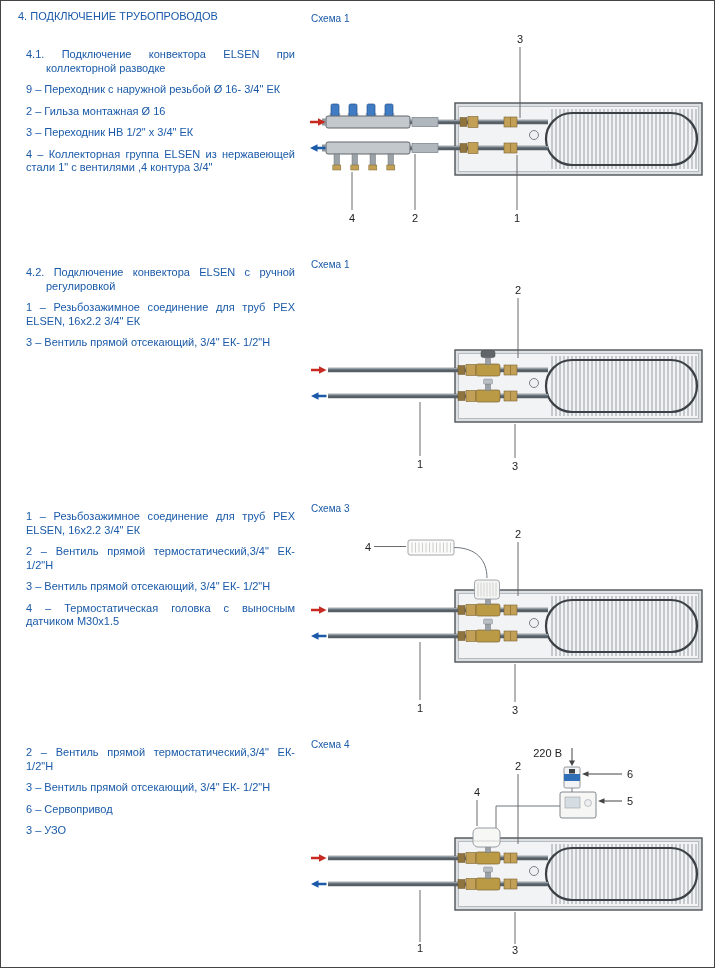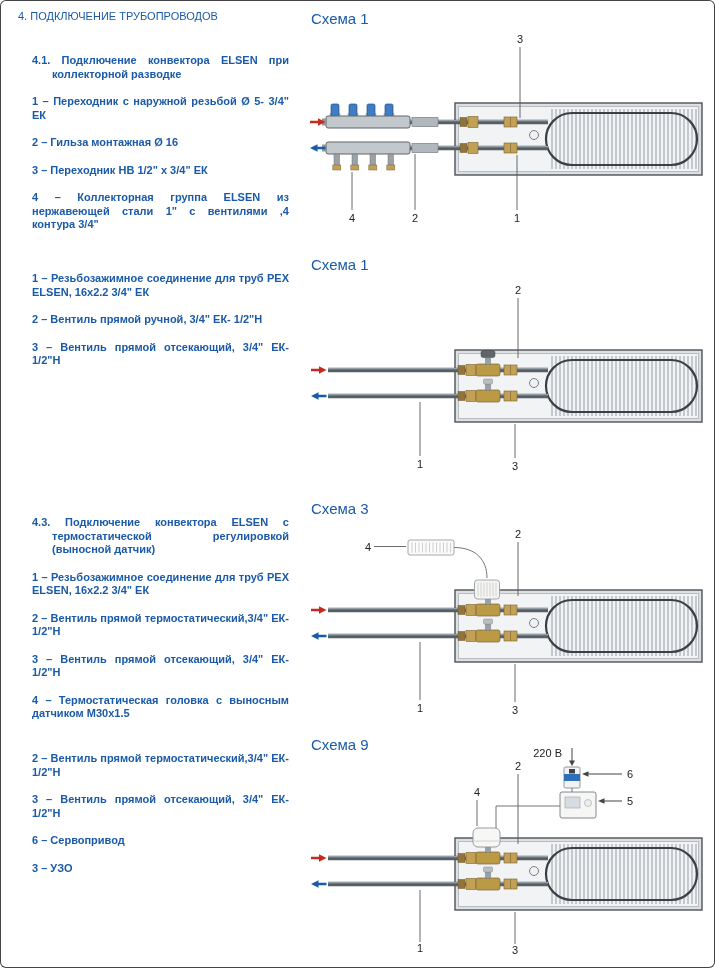--- a/index.html
+++ b/index.html
@@ -1,25 +1,25 @@
 <!DOCTYPE html>
 <html><head>
 <meta charset="utf-8">
 <style>
   html,body{margin:0;padding:0;background:#ffffff;}
   .page{position:relative;width:715px;height:968px;background:#fff;
         font-family:"Liberation Sans",sans-serif;overflow:hidden;
-        box-shadow:inset 0 0 0 1px #444;border-radius:6px;}
+        box-shadow:inset 0 0 0 1px #444;}
   .txt{position:absolute;left:18px;width:285px;color:#1a5aa8;
        font-size:11px;line-height:13.5px;}
   .title{top:10px;}
-  .sec p{margin:14px;font-weight:bold;}
+  .sec p{margin:8px;}
   .sec p.heading{text-align:justify;padding-left:20px;text-indent:-20px;margin-bottom:3px;}
   .sec p.item{text-align:justify;}
-  .schema-label{position:absolute;left:311px;color:#1a5aa8;font-size:15px;
+  .schema-label{position:absolute;left:311px;color:#1a5aa8;font-size:10px;
                 font-family:"Liberation Sans",sans-serif;line-height:13.5px;}
   .diagram{position:absolute;left:310px;}
   .diagram text{font-family:"Liberation Sans",sans-serif;font-size:11px;fill:#222;}
   .callout-line{stroke:#5a5a5a;stroke-width:0.9;}
   .pipe{stroke:#565e66;stroke-width:4.6;}
   .pipe-hl{stroke:#aeb6bd;stroke-width:1.1;}
   .wire{stroke:#70767c;stroke-width:1;fill:none;}
 </style>
 </head>
 <body>
@@ -48,21 +48,21 @@
     <path id="arrow-l" d="M15.5 -1.3H7.5V-3.8L0 0L7.5 3.8V1.3H15.5Z"></path>
   </defs>
 </svg>
 
 <div class="page">
 
   <div class="txt title">4. ПОДКЛЮЧЕНИЕ ТРУБОПРОВОДОВ</div>
 
   <div class="txt sec" style="top:40px">
     <p class="heading">4.1. Подключение конвектора ELSEN при коллекторной разводке</p>
-    <p class="item">1 – Переходник с наружной резьбой Ø 5- 3/4" ЕК</p>
+    <p class="item">9 – Переходник с наружной резьбой Ø 16- 3/4" ЕК</p>
     <p class="item">2 – Гильза монтажная Ø 16</p>
     <p class="item">3 – Переходник НВ 1/2" х 3/4" ЕК</p>
     <p class="item">4 – Коллекторная группа ELSEN из нержавеющей стали 1" с вентилями ,4 контура 3/4"</p>
   </div>
   <div class="schema-label" style="top:12px">Схема 1</div>
 
   <svg class="diagram" style="top:26px" width="400" height="224" viewBox="0 0 400 224">
     <use href="#convector" x="145" y="77"></use>
     <line class="pipe" x1="98" y1="96" x2="238" y2="96"></line>
     <line class="pipe-hl" x1="98" y1="94.7" x2="238" y2="94.7"></line>
@@ -103,22 +103,22 @@
     <text x="210" y="17" text-anchor="middle">3</text>
     <line class="callout-line" x1="42" y1="146" x2="42" y2="184"></line>
     <text x="42" y="196" text-anchor="middle">4</text>
     <line class="callout-line" x1="105" y1="128" x2="105" y2="184"></line>
     <text x="105" y="196" text-anchor="middle">2</text>
     <line class="callout-line" x1="207" y1="129" x2="207" y2="184"></line>
     <text x="207" y="196" text-anchor="middle">1</text>
   </svg>
 
   <div class="txt sec" style="top:258px">
+    <p class="heading">4.2. Подключение конвектора ELSEN с ручной регулировкой</p>
     <p class="item">1 – Резьбозажимное соединение для труб PEX ELSEN, 16х2.2 3/4" ЕК</p>
-    <p class="item">2 – Вентиль прямой ручной, 3/4" ЕК- 1/2"Н</p>
     <p class="item">3 – Вентиль прямой отсекающий, 3/4" ЕК- 1/2"Н</p>
   </div>
   <div class="schema-label" style="top:258px">Схема 1</div>
 
   <svg class="diagram" style="top:278px" width="400" height="200" viewBox="0 0 400 200">
     <use href="#convector" x="145" y="72"></use>
     <line class="pipe" x1="18" y1="92" x2="238" y2="92"></line>
     <line class="pipe-hl" x1="18" y1="90.7" x2="238" y2="90.7"></line>
     <line class="pipe" x1="18" y1="118" x2="238" y2="118"></line>
     <line class="pipe-hl" x1="18" y1="116.7" x2="238" y2="116.7"></line>
@@ -135,21 +135,20 @@
     <circle cx="224" cy="105" r="4.5" fill="#eef0f1" stroke="#6e747a" stroke-width="0.9"></circle>
     <line class="callout-line" x1="208" y1="20" x2="208" y2="80"></line>
     <text x="208" y="16" text-anchor="middle">2</text>
     <line class="callout-line" x1="110" y1="124" x2="110" y2="178"></line>
     <text x="110" y="190" text-anchor="middle">1</text>
     <line class="callout-line" x1="205" y1="146" x2="205" y2="180"></line>
     <text x="205" y="192" text-anchor="middle">3</text>
   </svg>
 
   <div class="txt sec" style="top:502px">
-    <p class="heading">4.3. Подключение конвектора ELSEN с термостатической регулировкой (выносной датчик)</p>
     <p class="item">1 – Резьбозажимное соединение для труб PEX ELSEN, 16х2.2 3/4" ЕК</p>
     <p class="item">2 – Вентиль прямой термостатический,3/4" ЕК- 1/2"Н</p>
     <p class="item">3 – Вентиль прямой отсекающий, 3/4" ЕК- 1/2"Н</p>
     <p class="item">4 – Термостатическая головка с выносным датчиком М30х1.5</p>
   </div>
   <div class="schema-label" style="top:502px">Схема 3</div>
 
   <svg class="diagram" style="top:522px" width="400" height="206" viewBox="0 0 400 206">
     <use href="#convector" x="145" y="68"></use>
     <line class="pipe" x1="18" y1="88" x2="238" y2="88"></line>
@@ -180,21 +179,21 @@
     <line class="callout-line" x1="205" y1="142" x2="205" y2="180"></line>
     <text x="205" y="192" text-anchor="middle">3</text>
   </svg>
 
   <div class="txt sec" style="top:738px">
     <p class="item">2 – Вентиль прямой термостатический,3/4" ЕК- 1/2"Н</p>
     <p class="item">3 – Вентиль прямой отсекающий, 3/4" ЕК- 1/2"Н</p>
     <p class="item">6 – Сервопривод</p>
     <p class="item">3 – УЗО</p>
   </div>
-  <div class="schema-label" style="top:738px">Схема 9</div>
+  <div class="schema-label" style="top:738px">Схема 4</div>
 
   <svg class="diagram" style="top:740px" width="400" height="226" viewBox="0 0 400 226">
     <use href="#convector" x="145" y="98"></use>
     <line class="pipe" x1="18" y1="118" x2="238" y2="118"></line>
     <line class="pipe-hl" x1="18" y1="116.7" x2="238" y2="116.7"></line>
     <line class="pipe" x1="18" y1="144" x2="238" y2="144"></line>
     <line class="pipe-hl" x1="18" y1="142.7" x2="238" y2="142.7"></line>
     <use href="#arrow-r" x="1" y="118" fill="#c62a1f"></use>
     <use href="#arrow-l" x="1" y="144" fill="#1a5aa8"></use>
     <use href="#fitting" x="148" y="118"></use>

